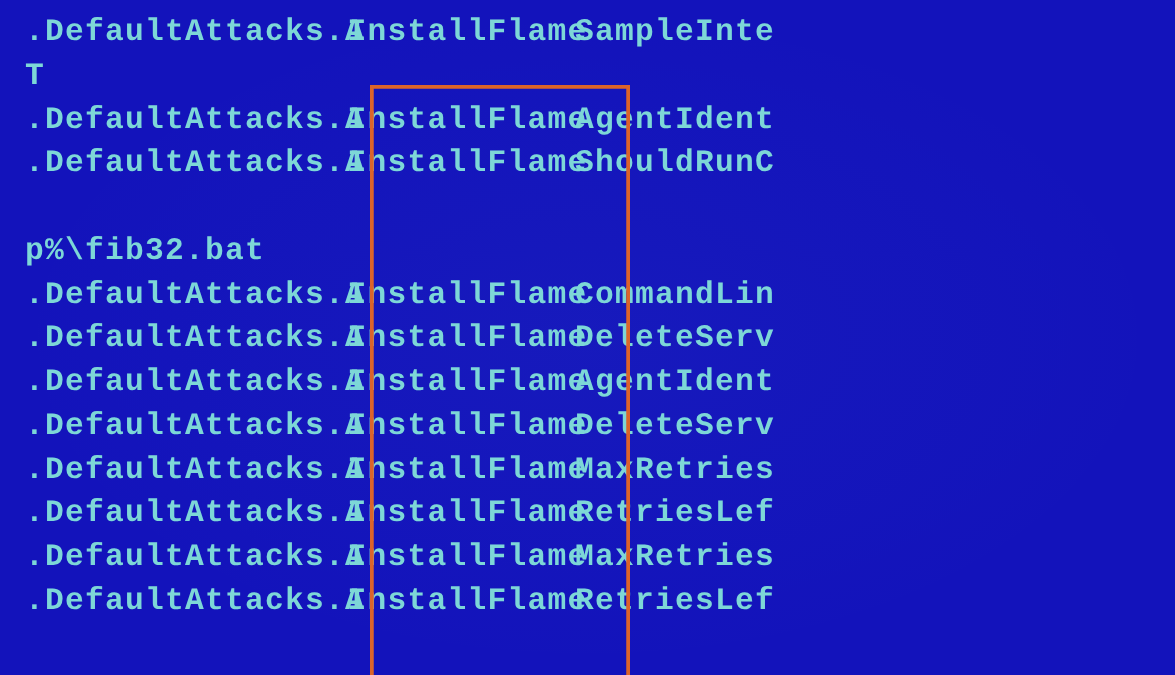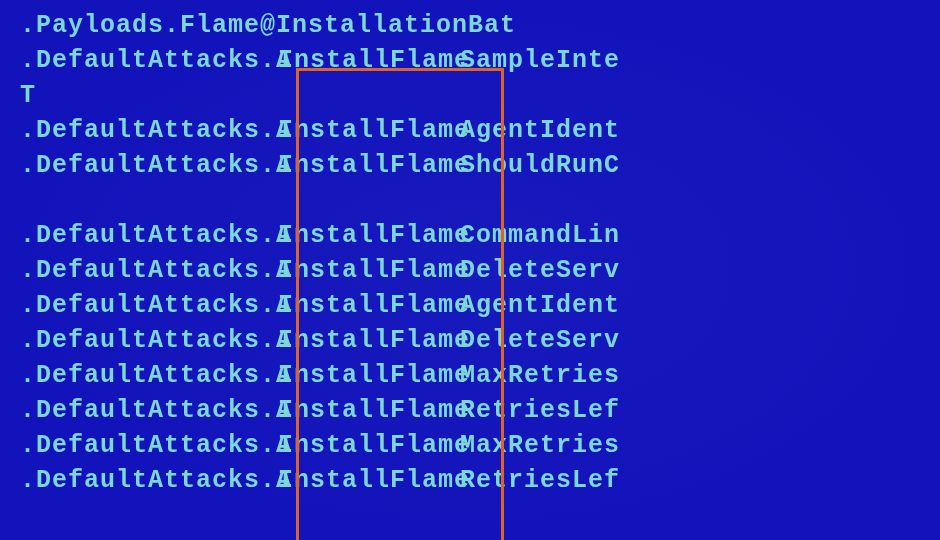--- a/index.html
+++ b/index.html
@@ -67,28 +67,28 @@
       background: radial-gradient(ellipse at center, rgba(120,200,220,0.04) 0%, transparent 70%);
       pointer-events: none;
     }
   </style>
 </head>
 <body>
 
 <div class="terminal-container">
   <div class="highlight-box"></div>
 
-  <div class="terminal-line">.Payloads.Flame@InstallationBat</div>
 
   <div class="terminal-line"><span class="col1">.DefaultAttacks.A</span><span class="col2">InstallFlame</span><span class="col3">SampleInte</span></div>
   <div class="terminal-line"><span class="col1">T</span><span class="col2"></span><span class="col3"></span></div>
   <div class="terminal-line"><span class="col1">.DefaultAttacks.A</span><span class="col2">InstallFlame</span><span class="col3">AgentIdent</span></div>
   <div class="terminal-line"><span class="col1">.DefaultAttacks.A</span><span class="col2">InstallFlame</span><span class="col3">ShouldRunC</span></div>
 
   <div class="terminal-line"></div>
+  <div class="terminal-line">p%\fib32.bat</div>
 
   <div class="terminal-line"><span class="col1">.DefaultAttacks.A</span><span class="col2">InstallFlame</span><span class="col3">CommandLin</span></div>
   <div class="terminal-line"><span class="col1">.DefaultAttacks.A</span><span class="col2">InstallFlame</span><span class="col3">DeleteServ</span></div>
   <div class="terminal-line"><span class="col1">.DefaultAttacks.A</span><span class="col2">InstallFlame</span><span class="col3">AgentIdent</span></div>
   <div class="terminal-line"><span class="col1">.DefaultAttacks.A</span><span class="col2">InstallFlame</span><span class="col3">DeleteServ</span></div>
   <div class="terminal-line"><span class="col1">.DefaultAttacks.A</span><span class="col2">InstallFlame</span><span class="col3">MaxRetries</span></div>
   <div class="terminal-line"><span class="col1">.DefaultAttacks.A</span><span class="col2">InstallFlame</span><span class="col3">RetriesLef</span></div>
   <div class="terminal-line"><span class="col1">.DefaultAttacks.A</span><span class="col2">InstallFlame</span><span class="col3">MaxRetries</span></div>
   <div class="terminal-line"><span class="col1">.DefaultAttacks.A</span><span class="col2">InstallFlame</span><span class="col3">RetriesLef</span></div>
 

